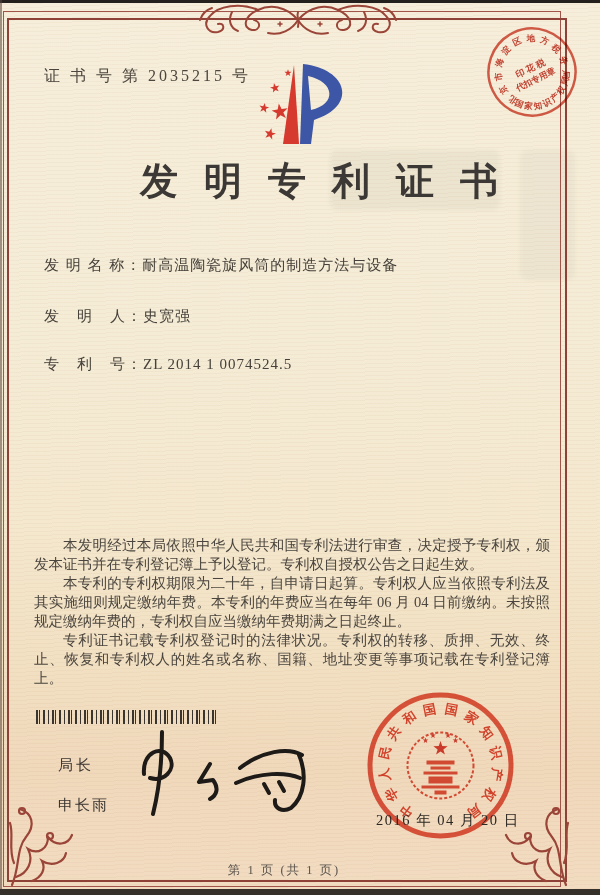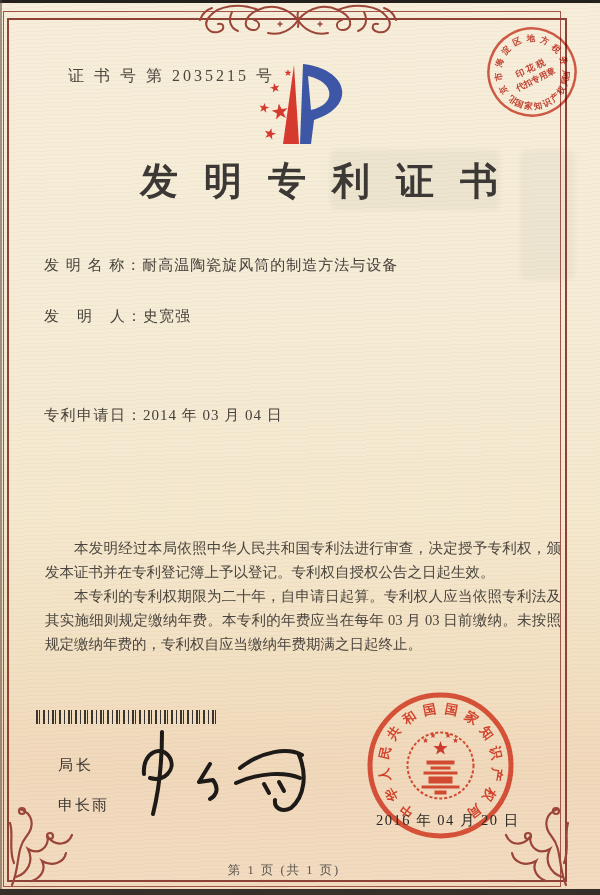--- a/index.html
+++ b/index.html
@@ -9,30 +9,30 @@
         background:linear-gradient(180deg,#f6eeda 0%,#f5ecd6 38%,#f4e8ce 58%,#f2e0c2 74%,#f0d8bb 86%,#f2dcc1 100%);}
   .texture{position:absolute;inset:0;pointer-events:none;
         background:repeating-linear-gradient(178deg,rgba(175,115,85,0.055) 0 1px,rgba(0,0,0,0) 1px 4px);}
   .ghost{position:absolute;filter:blur(2px);pointer-events:none;}
   .scan-edge-top{position:absolute;left:0;top:0;width:600px;height:3px;background:#23201d;}
   .scan-edge-left{position:absolute;left:0;top:0;width:2px;height:895px;background:rgba(90,70,60,.55);}
   .scan-edge-bottom{position:absolute;left:0;bottom:0;width:600px;height:6px;background:#35302a;}
   .frame-outer{position:absolute;left:3px;top:11px;right:39px;bottom:8px;border:1px solid #a1544a;}
   .frame-inner{position:absolute;left:7px;top:18px;right:33px;bottom:13px;border:2px solid #8e4136;}
   .ornament{position:absolute;pointer-events:none;}
-  .cert-no{position:absolute;left:44px;top:66px;font-size:16px;letter-spacing:3px;color:#4c463e;margin-left:24px;}
+  .cert-no{position:absolute;left:44px;top:66px;font-size:16px;letter-spacing:3px;color:#4c463e;}
   .logo{position:absolute;left:238px;top:60px;}
   .seal{position:absolute;mix-blend-mode:multiply;}
   .tax-seal{left:483px;top:23px;transform:rotate(-26deg);}
   .cnipa-seal{left:363px;top:688px;}
   .title{position:absolute;left:0;top:156px;width:100%;text-align:center;font-size:38px;font-weight:700;
          letter-spacing:26px;padding-left:40px;box-sizing:border-box;color:#3c3835;margin-left:12px;}
   .field{position:absolute;left:44px;font-size:15px;color:#46413a;letter-spacing:1px;white-space:nowrap;}
   .field .lab{letter-spacing:1.5px;font-family:Liberation Serif, serif;}
-  .body-text{position:absolute;left:45px;top:536px;width:516px;font-size:14.5px;line-height:24px;
+  .body-text{position:absolute;left:34px;top:536px;width:516px;font-size:14.5px;line-height:19px;
          color:#4a453e;text-align:justify;}
   .body-text p{margin:0;text-indent:2em;}
   .barcode{position:absolute;left:36px;top:710px;width:180px;height:14px;
          background:repeating-linear-gradient(90deg,#3a352f 0 2px,transparent 2px 3px,#3a352f 3px 4px,
          transparent 4px 7px,#3a352f 7px 9px,transparent 9px 12px,#3a352f 12px 13px,transparent 13px 16px);}
   .issuer-post{position:absolute;left:58px;top:756px;font-size:15px;letter-spacing:3px;color:#3a3530;}
   .issuer-name{position:absolute;left:58px;top:796px;font-size:15px;letter-spacing:2px;color:#3a3530;}
   .signature{position:absolute;left:128px;top:722px;}
   .seal-date{position:absolute;left:376px;top:811px;font-size:14.5px;letter-spacing:1.5px;color:#2c2824;z-index:5;}
   .footer{position:absolute;left:0;top:862px;width:100%;text-align:center;transform:translateX(-16px);
@@ -132,27 +132,28 @@
   </svg>
 
   <div class="title">发明专利证书</div>
 
   <div class="field" style="top:256px">
     <span class="lab">发 明 名 称：</span><span>耐高温陶瓷旋风筒的制造方法与设备</span>
   </div>
   <div class="field" style="top:307px">
     <span class="lab">发　明　人：</span><span>史宽强</span>
   </div>
-  <div class="field" style="top:406px">
-    <span class="lab">专利申请日：</span><span>2014 年 03 月 04 日</span>
+  <div class="field" style="top:355px">
+    <span class="lab">专　利　号：</span><span>ZL 2014 1 0074524.5</span>
   </div>
 
   <div class="body-text">
     <p>本发明经过本局依照中华人民共和国专利法进行审查，决定授予专利权，颁发本证书并在专利登记簿上予以登记。专利权自授权公告之日起生效。</p>
-    <p>本专利的专利权期限为二十年，自申请日起算。专利权人应当依照专利法及其实施细则规定缴纳年费。本专利的年费应当在每年 03 月 03 日前缴纳。未按照规定缴纳年费的，专利权自应当缴纳年费期满之日起终止。</p>
+    <p>本专利的专利权期限为二十年，自申请日起算。专利权人应当依照专利法及其实施细则规定缴纳年费。本专利的年费应当在每年 06 月 04 日前缴纳。未按照规定缴纳年费的，专利权自应当缴纳年费期满之日起终止。</p>
+    <p>专利证书记载专利权登记时的法律状况。专利权的转移、质押、无效、终止、恢复和专利权人的姓名或名称、国籍、地址变更等事项记载在专利登记簿上。</p>
   </div>
 
   <div class="barcode"></div>
 
   <div class="issuer-post">局长</div>
   <div class="issuer-name">申长雨</div>
 
   <svg class="signature" width="185" height="100" viewBox="0 0 185 100">
     <g stroke="#1d1a17" stroke-width="4" fill="none" stroke-linecap="round" stroke-linejoin="round">
       <path d="M16,52 C14,30 34,22 42,36 C48,48 36,60 22,56"></path>

